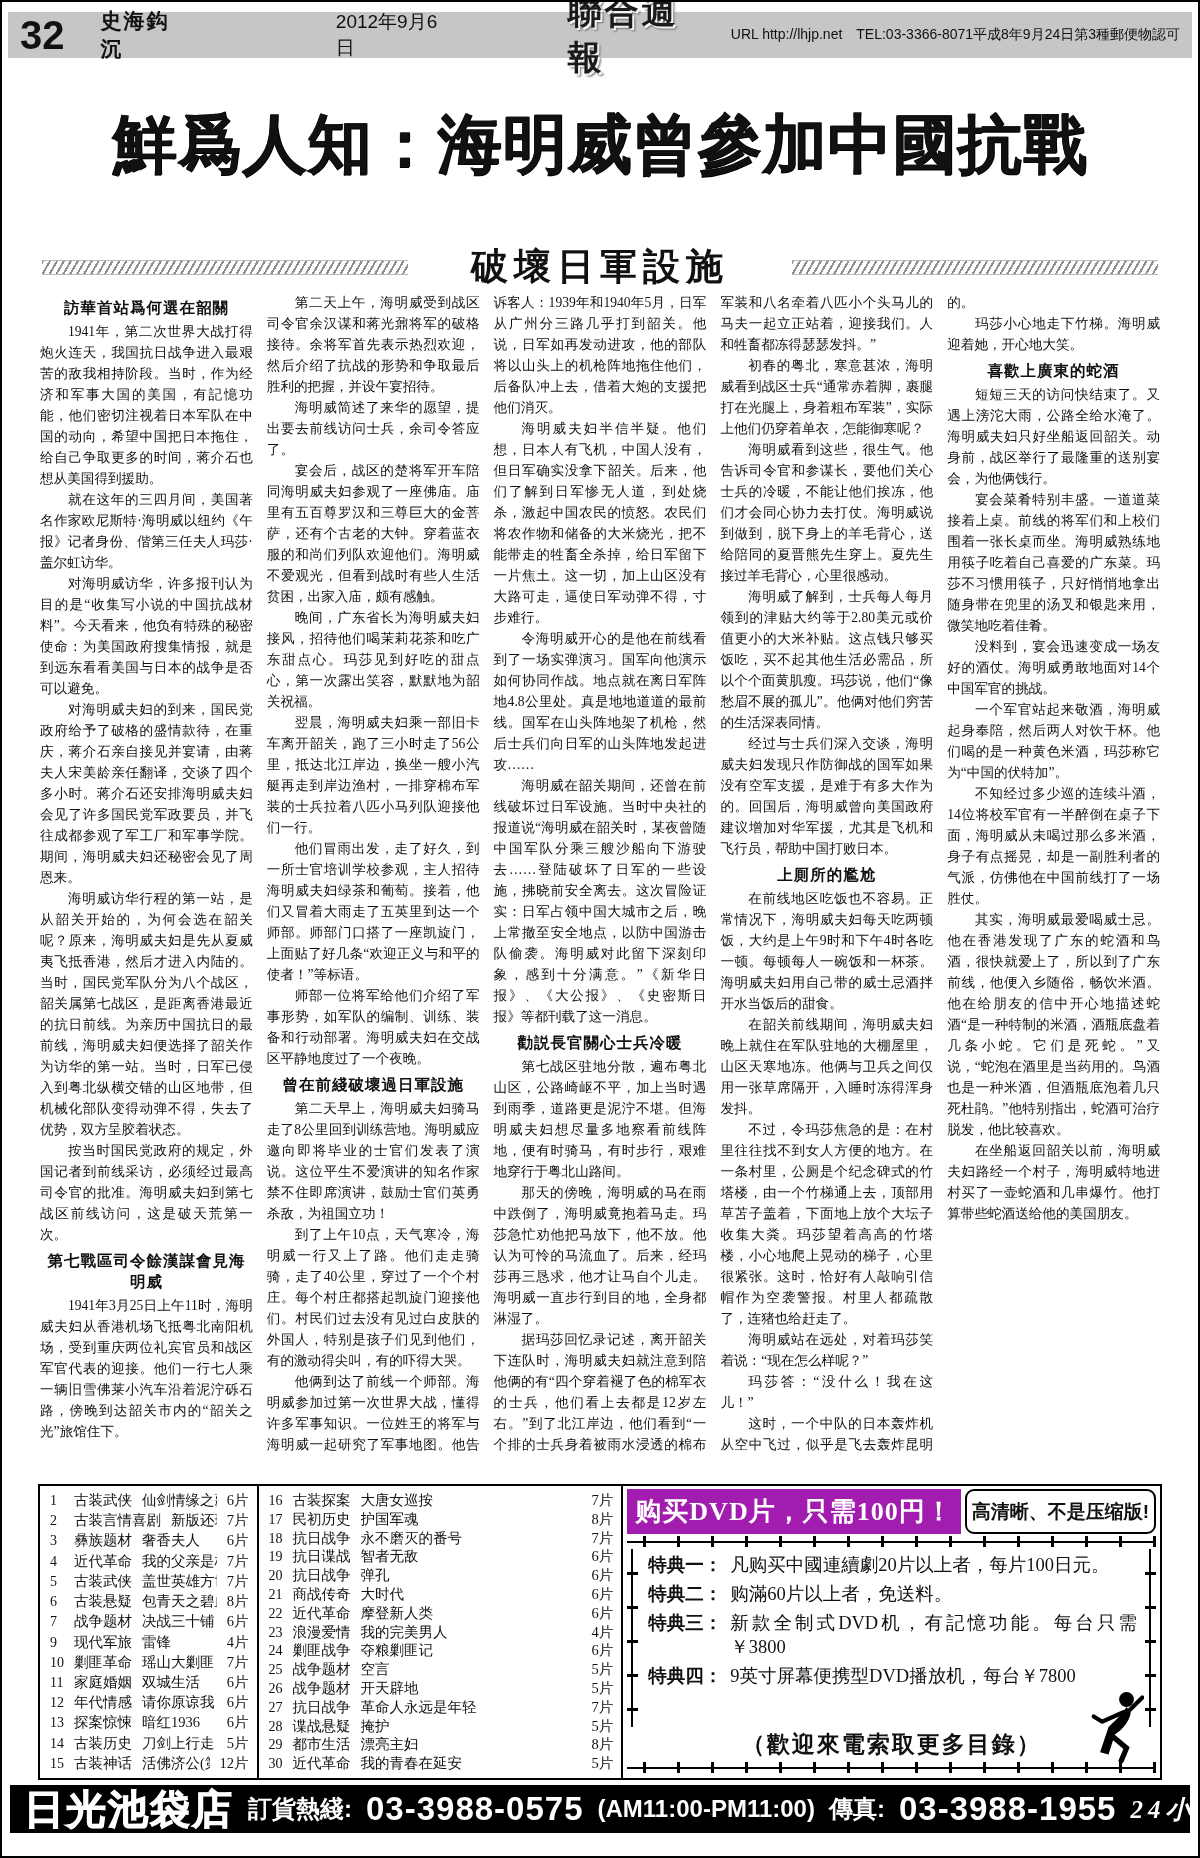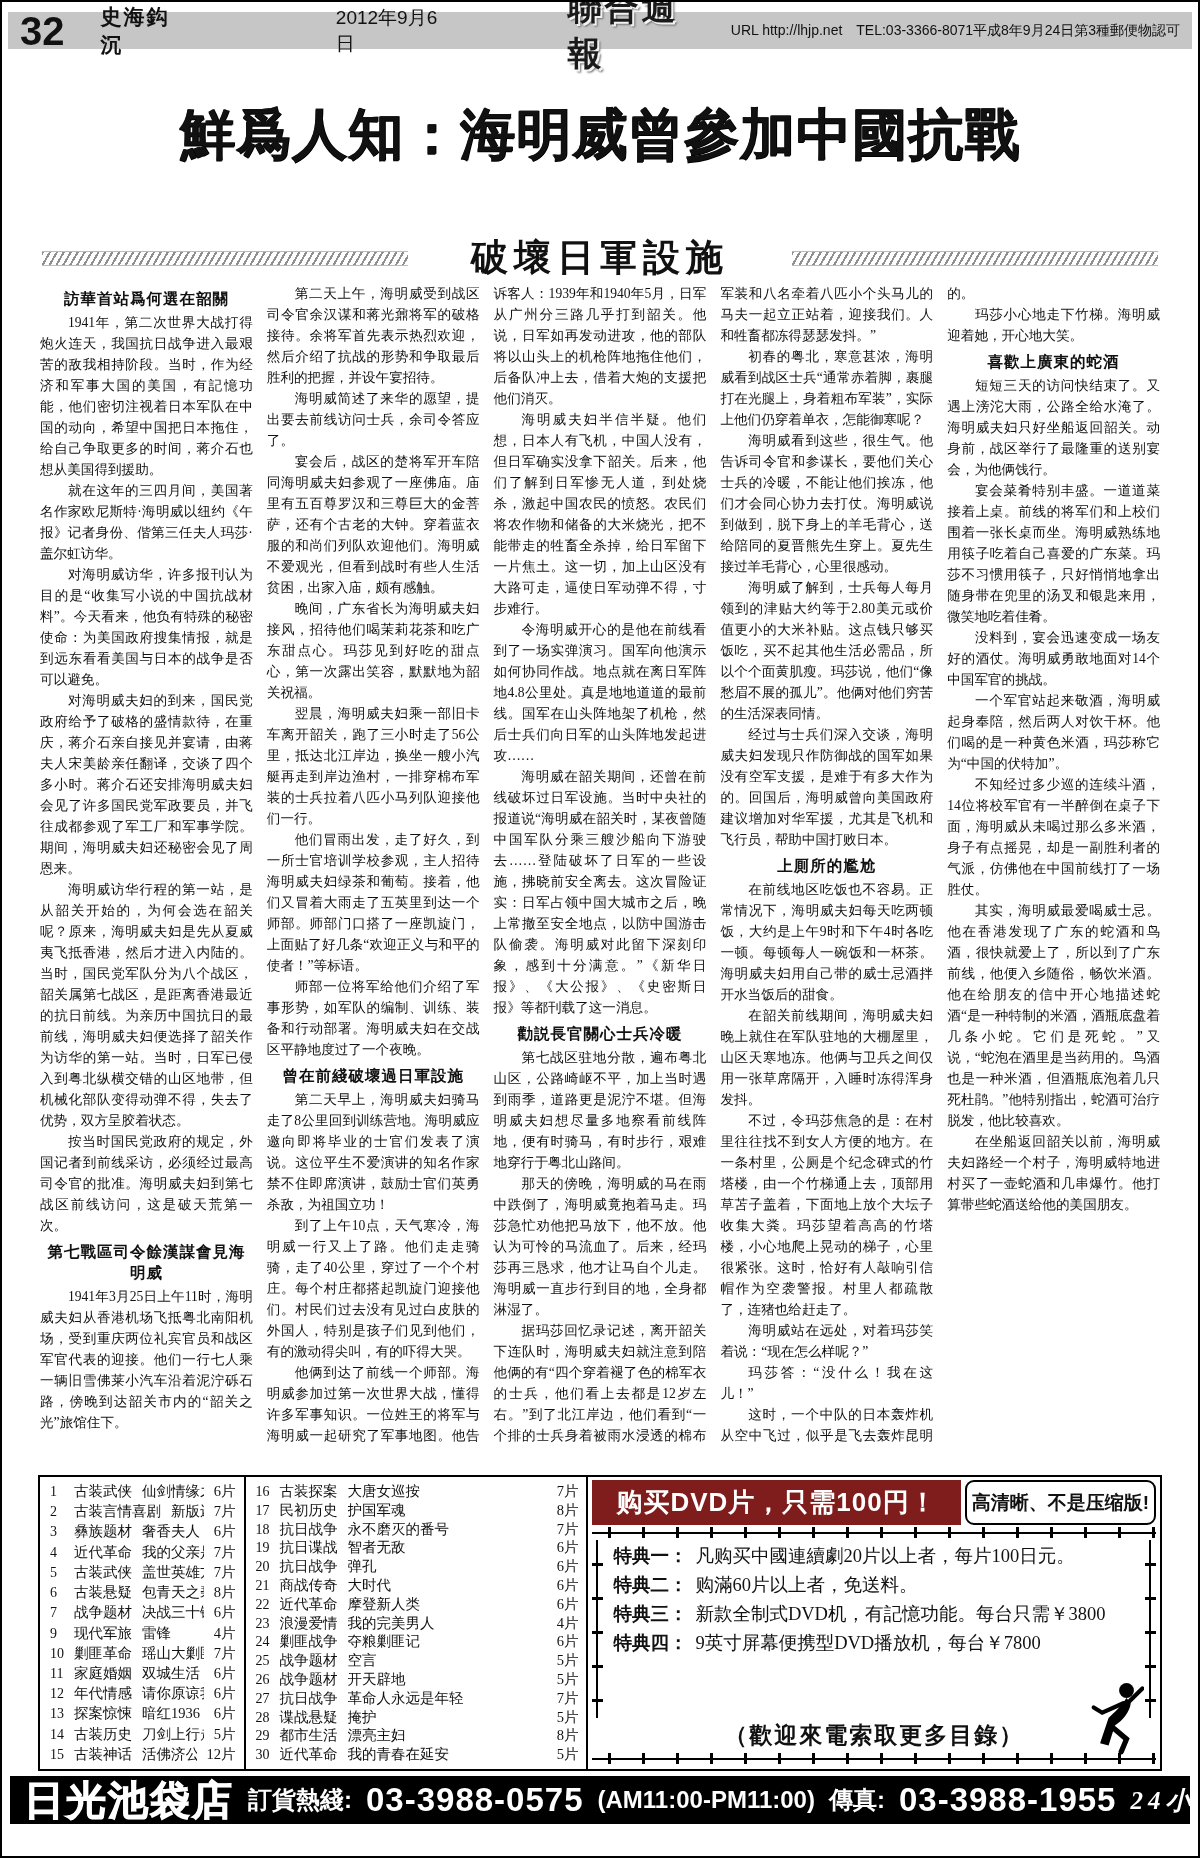--- a/index.html
+++ b/index.html
@@ -4,38 +4,38 @@
 <style>
   * { box-sizing: border-box; margin: 0; padding: 0; }
   html, body { width: 1200px; background: #e8e8e8; }
   body { font-family: "Liberation Serif", serif; color: #111; }
   .page {
     position: relative; width: 1200px; height: 1858px; background: #fff;
     border: 2px solid #000; overflow: hidden; padding: 6px 6px 0 6px;
   }
   
   .header-strip {
-    margin-top: 4px; height: 37px; background: #c6c6c6;
+    margin-top: 4px; height: 46px; background: #c6c6c6;
     display: flex; align-items: center; padding: 0 12px;
   }
   .page-number { font-size: 40px; font-weight: bold; font-family: "Liberation Sans", sans-serif; line-height: 1; margin-right: 36px; }
   .section-name { font-size: 21px; font-weight: bold; font-family: "Liberation Sans", sans-serif; margin-right: 150px; letter-spacing: 2px; }
   .issue-date { font-size: 19px; font-family: "Liberation Sans", sans-serif; margin-right: 120px; }
   .masthead {
     font-size: 34px; font-weight: bold; font-family: "Liberation Sans", sans-serif;
     letter-spacing: 3px; color: #1a1a1a;
     text-shadow: 2px 2px 0 #f2f2f2, 3px 3px 2px #6f6f6f;
     margin-right: 26px;
   }
   .contact-info { font-size: 14px; font-family: "Liberation Sans", sans-serif; margin-right: auto; white-space: nowrap; }
   .permit-info { font-size: 14px; font-family: "Liberation Sans", sans-serif; white-space: nowrap; }
   
   .headline {
     height: 152px; display: flex; align-items: center; justify-content: center;
-    font-size: 55px; font-weight: 900; letter-spacing: 1px; white-space: nowrap;
+    font-size: 64px; font-weight: 900; letter-spacing: 1px; white-space: nowrap;
     font-family: "Liberation Serif", serif; margin-top: 10px;
     text-shadow: 1px 0 0 #000, 0 1px 0 #000;
   }
   
   .subtitle-row { display: flex; align-items: center; margin: 22px 34px 0 34px; gap: 35px; }
   .hatch-bar {
     flex: 1; height: 15px;
     background: repeating-linear-gradient(120deg, #8f8f8f 0 2px, #fff 2px 6px);
     border-top: 1px solid #bbb; border-bottom: 1px solid #bbb;
   }
@@ -65,23 +65,23 @@
   .cat-right { width: 432px; border-right: 2px solid #000; }
   .cat-row { display: flex; align-items: baseline; white-space: nowrap; font-size: 14.5px; line-height: 18px; overflow: hidden; }
   .c-no { width: 30px; flex: none; padding-left: 6px; font-size: 14px; }
   .c-genre { flex: none; margin-right: 10px; }
   .c-title { margin-right: 10px; overflow: hidden; }
   .c-discs { margin-left: auto; padding-right: 4px; flex: none; }
   
   .ad-panel { flex: 1; position: relative; display: flex; flex-direction: column; padding: 3px 4px; }
   .ad-banner-row { display: flex; align-items: stretch; gap: 4px; }
   .ad-banner {
-    background: #7f1d1d; color: #fff; font-weight: bold;
-    font-family: Liberation Sans, sans-serif; font-size: 26px;
-    padding: 5px 24px; white-space: nowrap; letter-spacing: 1px;
+    background: #a21caf; color: #fff; font-weight: bold;
+    font-family: Liberation Serif, serif; font-size: 26px;
+    padding: 5px 8px; white-space: nowrap; letter-spacing: 1px;
   }
   .ad-note {
     border: 2px solid #000; border-radius: 9px; font-weight: bold;
     font-family: "Liberation Sans", sans-serif; font-size: 19px;
     display: flex; align-items: center; padding: 0 5px; white-space: nowrap;
   }
   .wire-h {
     height: 11px; margin: 2px 0; flex: none;
     background:
       repeating-linear-gradient(90deg, transparent 0 16px, #000 16px 19px, transparent 19px 34px),

